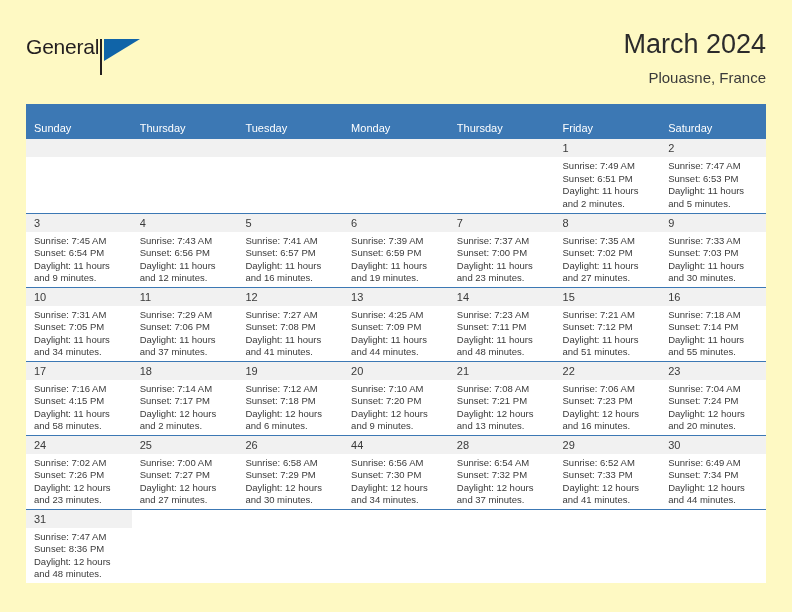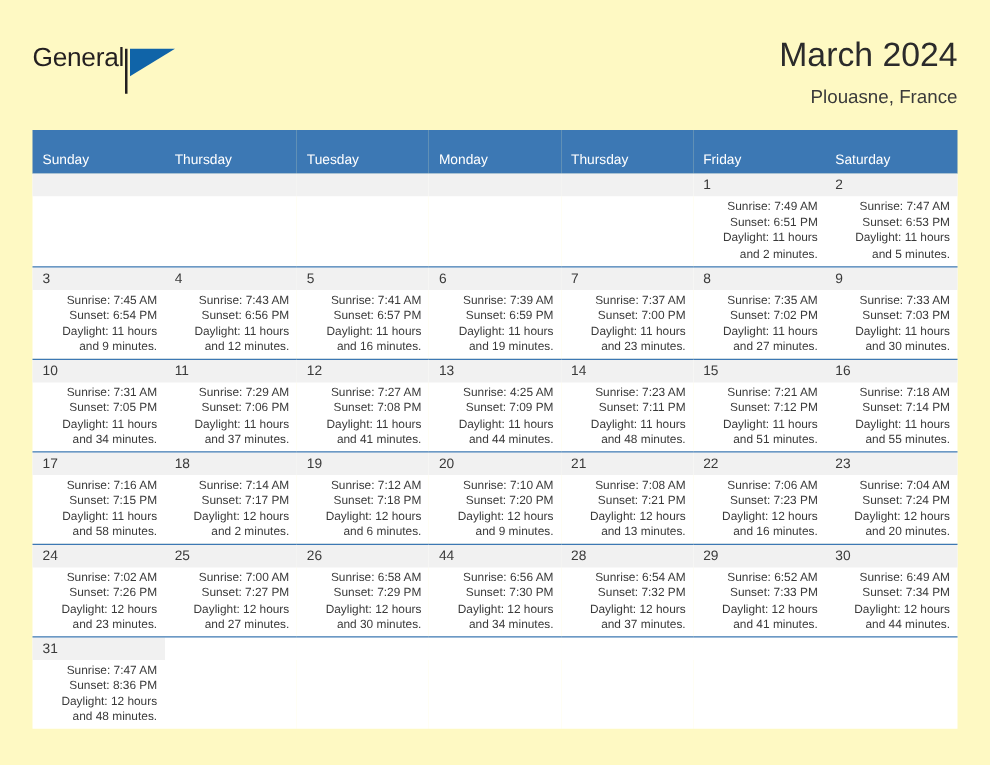--- a/index.html
+++ b/index.html
@@ -109,21 +109,20 @@
   .daynum {
     background: #f1f1f1;
     font-size: 11px;
     color: #3a3a3a;
     padding: 3px 0 3px 8px;
     height: 18px;
     line-height: 12px;
   }
   .cell-body {
     padding: 3px 6px 0 8px;
-    text-align: right;
   }
   .cell-body div {
     font-size: 9.5px;
     color: #3a3a3a;
     line-height: 12.6px;
     white-space: nowrap;
   }
   td.empty .daynum { background: #f1f1f1; color: transparent; }
   tr.last-row td { height: 74px; }
   tr.last-row td.blank .daynum { background: #ffffff; }
@@ -322,21 +321,21 @@
               <div>Daylight: 11 hours</div>
               <div>and 55 minutes.</div>
             </div>
           </td>
         </tr>
         <tr>
           <td>
             <div class="daynum">17</div>
             <div class="cell-body">
               <div>Sunrise: 7:16 AM</div>
-              <div>Sunset: 7:15 PM</div>
+              <div>Sunset: 4:15 PM</div>
               <div>Daylight: 11 hours</div>
               <div>and 58 minutes.</div>
             </div>
           </td>
           <td>
             <div class="daynum">18</div>
             <div class="cell-body">
               <div>Sunrise: 7:14 AM</div>
               <div>Sunset: 7:17 PM</div>
               <div>Daylight: 12 hours</div>

